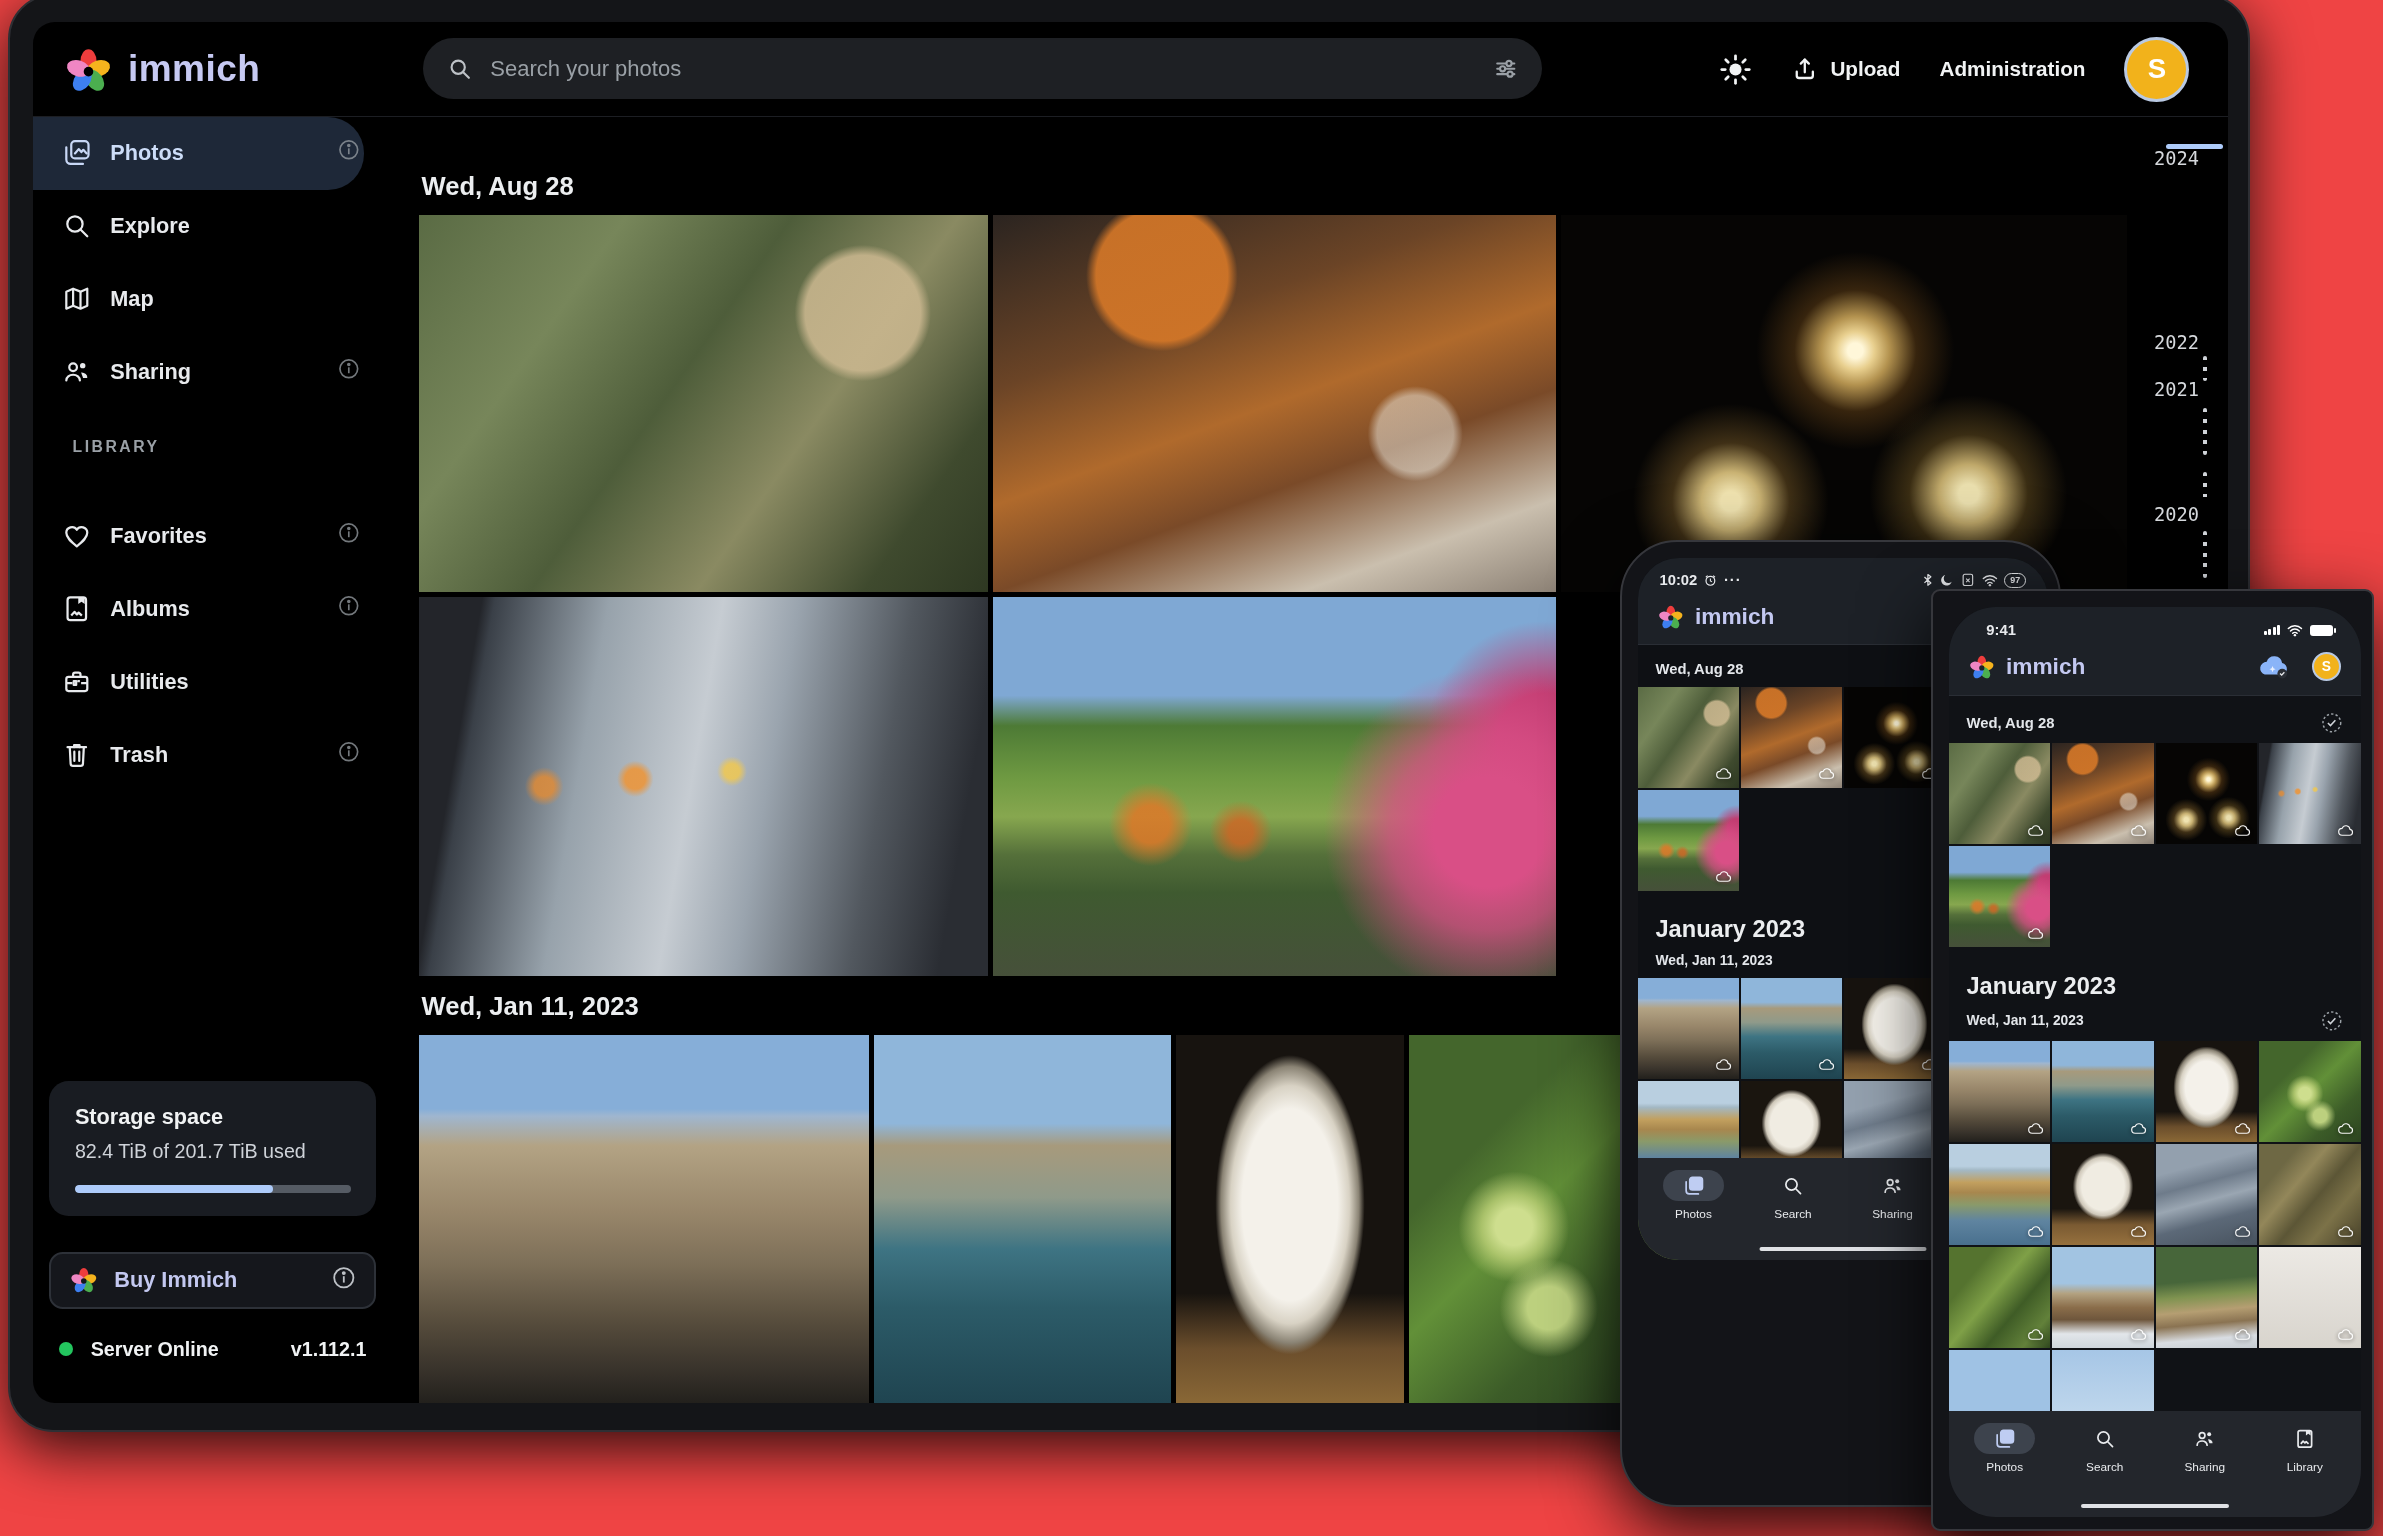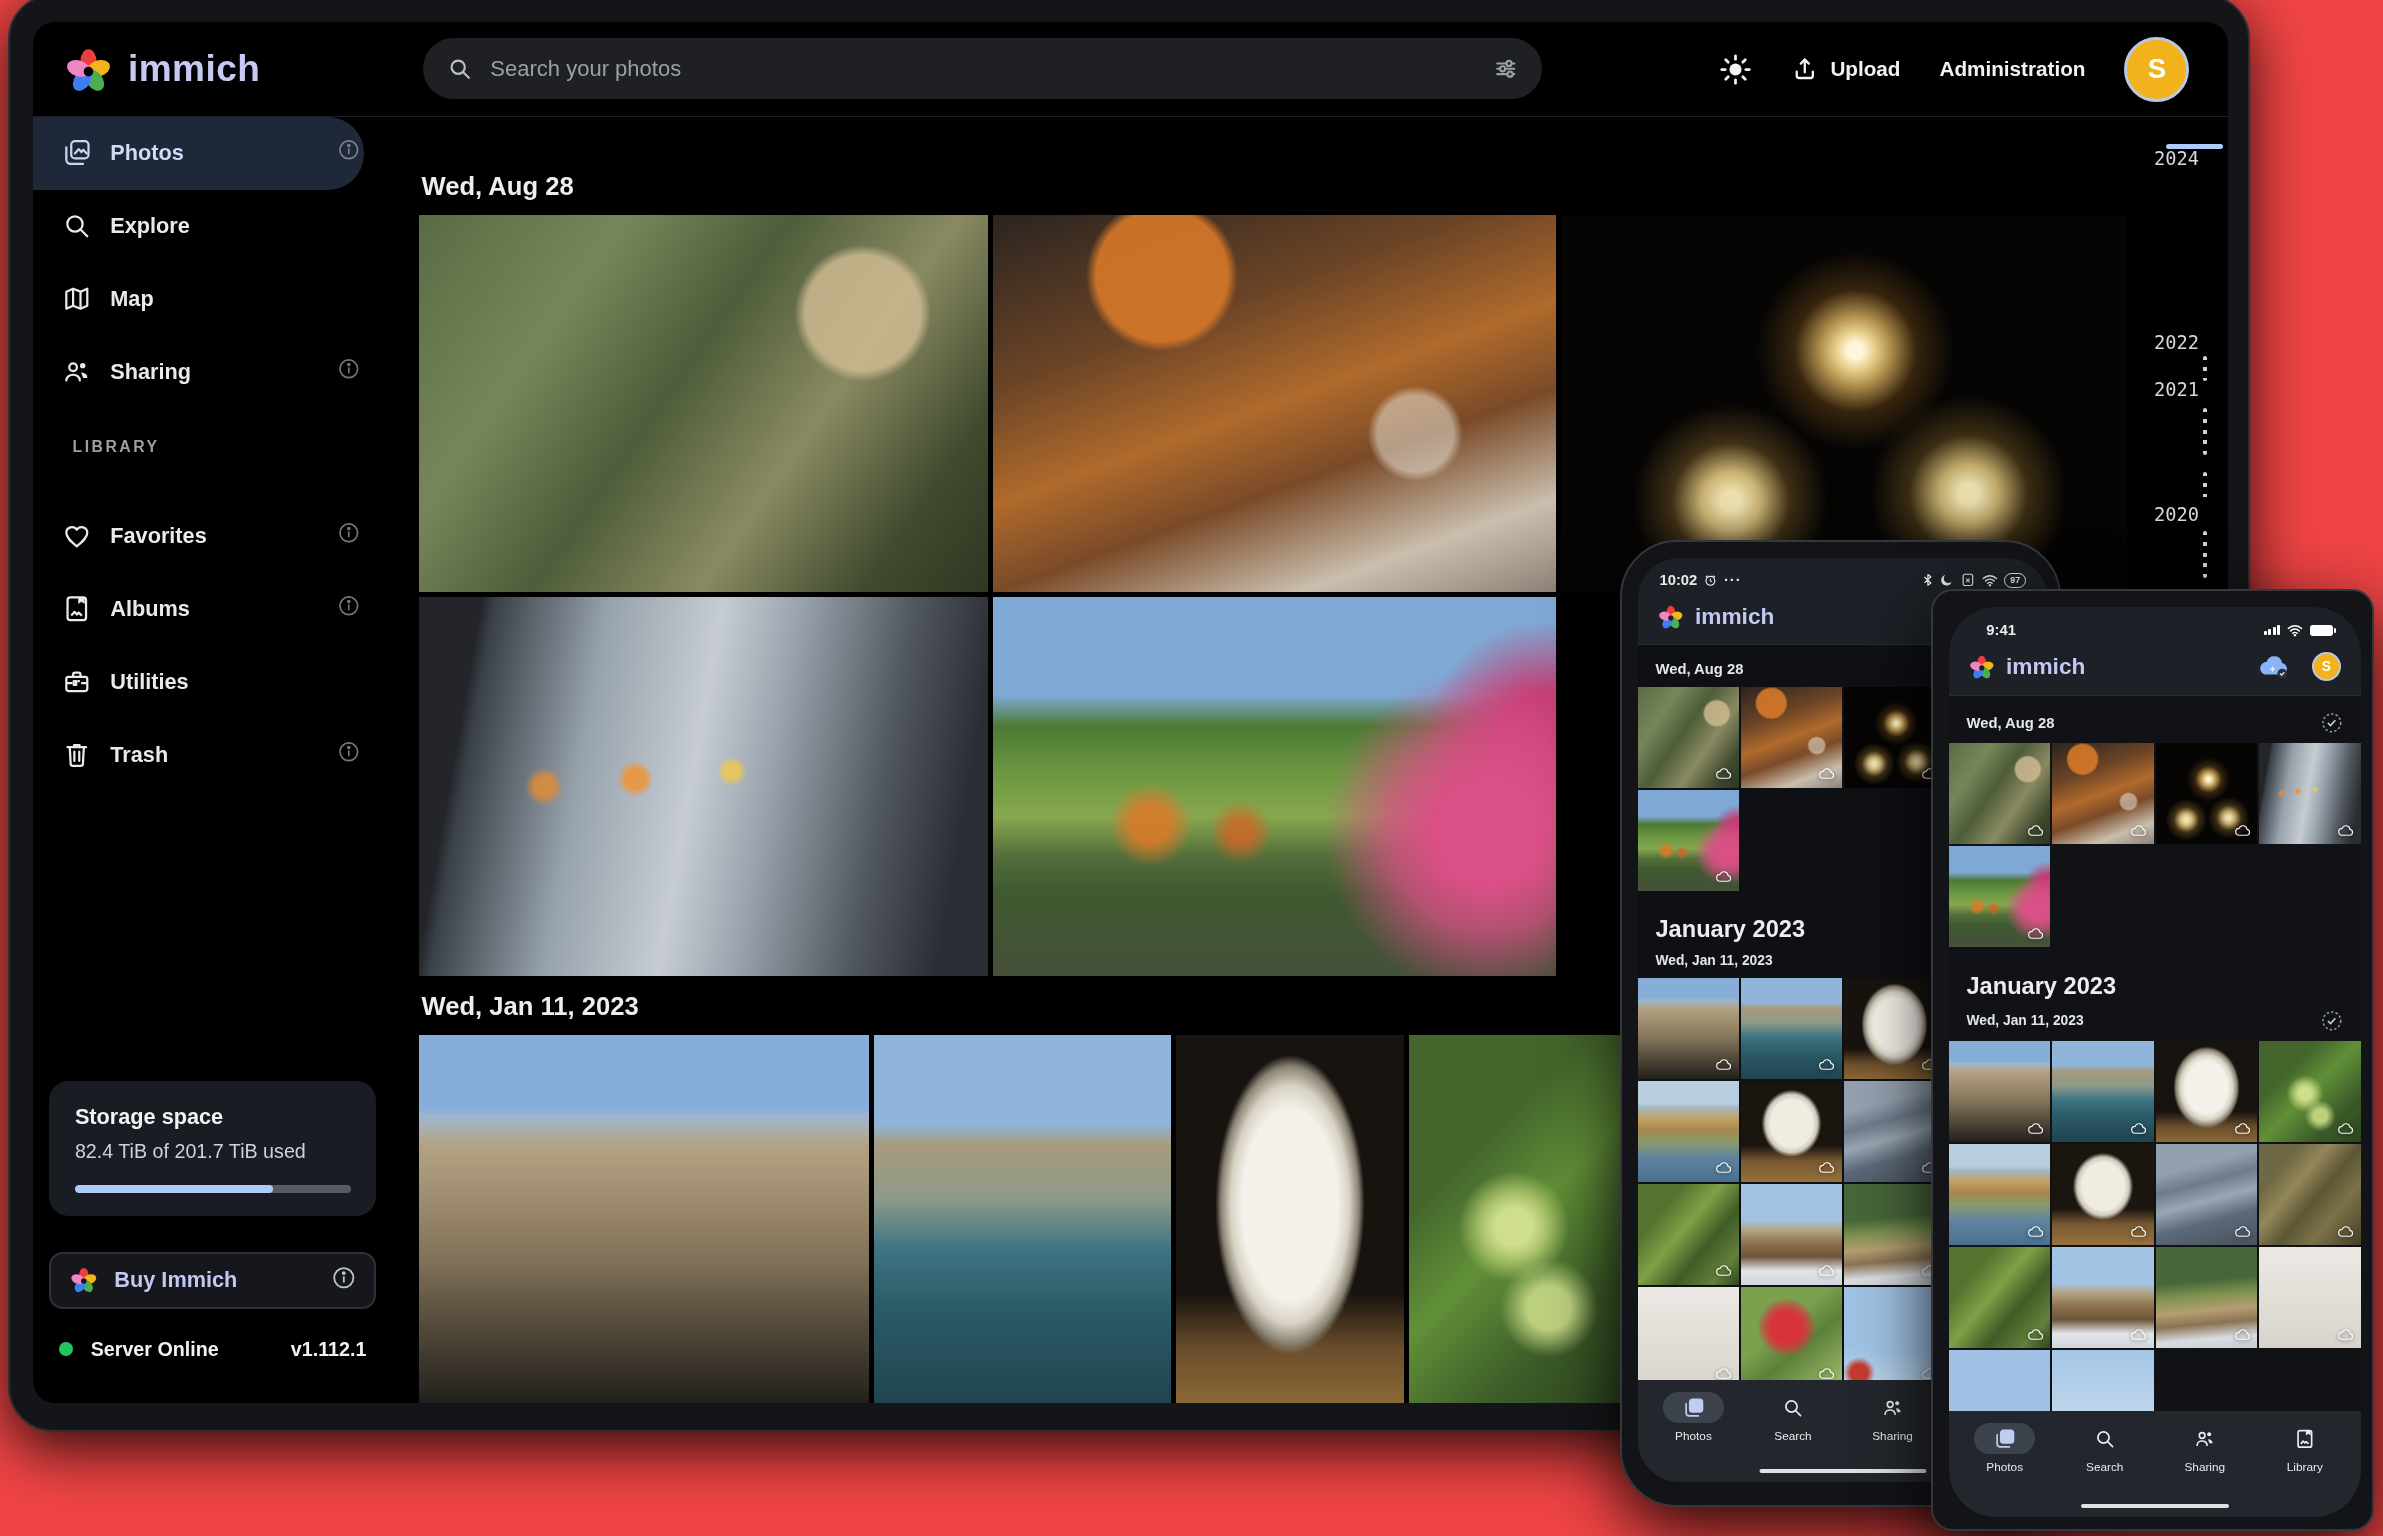--- a/index.html
+++ b/index.html
@@ -82,23 +82,23 @@
   .ph-alps{background:linear-gradient(175deg,#47663a 0 34%,#7f9350 48%,#b59e72 62%,#8a7352 74%,#d9dde2 88%,#c6ccd2 100%);}
   .ph-skyplane{background:radial-gradient(circle at 15% 85%,#c43b2e 0 7%,transparent 13%),linear-gradient(180deg,#9fc2e4 0 60%,#bcd6ec 100%);}
   .ph-sky{background:linear-gradient(180deg,#a6c6e6,#cde0f0);}
   .ph-white{background:linear-gradient(180deg,#ece9e4,#d8d4cd);}
   .ph-fruit{background:radial-gradient(circle at 45% 40%,#d8323c 0 18%,rgba(216,50,60,.7) 26%,transparent 36%),linear-gradient(140deg,#7ba04e 0 40%,#5c8038 60%,#a4c070 100%);}
   .ph-empty{background:transparent;cursor:default;}
 
   
   .phone{position:absolute;background:#131418;border:2px solid #36373c;box-shadow:0 23.6px 69px rgba(0,0,0,.85);}
   .phone-a{left:1620px;top:540px;width:441px;height:967px;border-radius:57px;z-index:5;}
-  .phone-b{left:1931px;top:589px;width:443px;height:942px;border-radius:22px;z-index:6;}
+  .phone-b{left:1931px;top:589px;width:443px;height:942px;border-radius:9px;z-index:6;}
   .pscreen{position:absolute;left:15.8px;top:15.8px;overflow:hidden;background:#0e1014;}
-  .pa-screen{width:410px;height:924px;border-radius:41px;}
+  .pa-screen{width:410px;height:702px;border-radius:41px;}
   .pb-screen{width:412px;height:910px;border-radius:47px;background:#101216;}
   .ptop{background:#1d2127;border-bottom:1px solid #2a2e35;}
   .pstatus{display:flex;align-items:center;justify-content:space-between;padding:9.9px 21.7px 0 21.7px;height:35px;color:#e8eaed;font-size:14.8px;font-weight:700;}
   .pstatus .lft,.pstatus .rgt{display:flex;align-items:center;gap:6.9px;}
   .pheader{display:flex;align-items:center;padding:9.9px 19.7px 13.8px 19.7px;gap:9.9px;}
   .pbrand{font-size:22.7px;font-weight:700;color:#c3c8f0;}
   .pbody{position:relative;}
   .pdate{color:#e3e6ea;font-size:14.8px;font-weight:600;padding:15.8px 17.7px 9.9px 17.7px;display:flex;align-items:center;justify-content:space-between;}
   .pdate.small{font-size:13.8px;padding-top:5.9px;}
   .pmonth{color:#eceef0;font-size:23.6px;font-weight:600;padding:25.6px 17.7px 3.9px 17.7px;}

